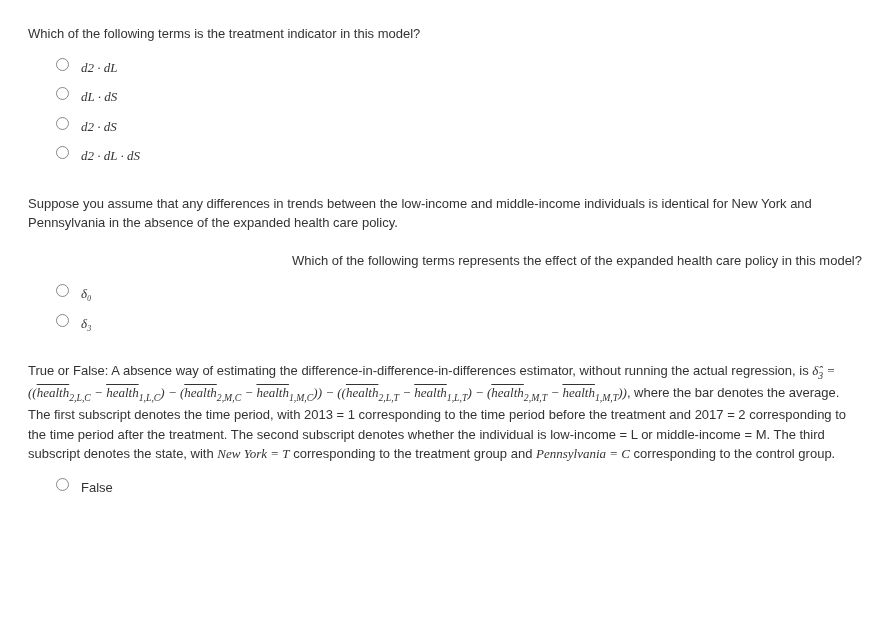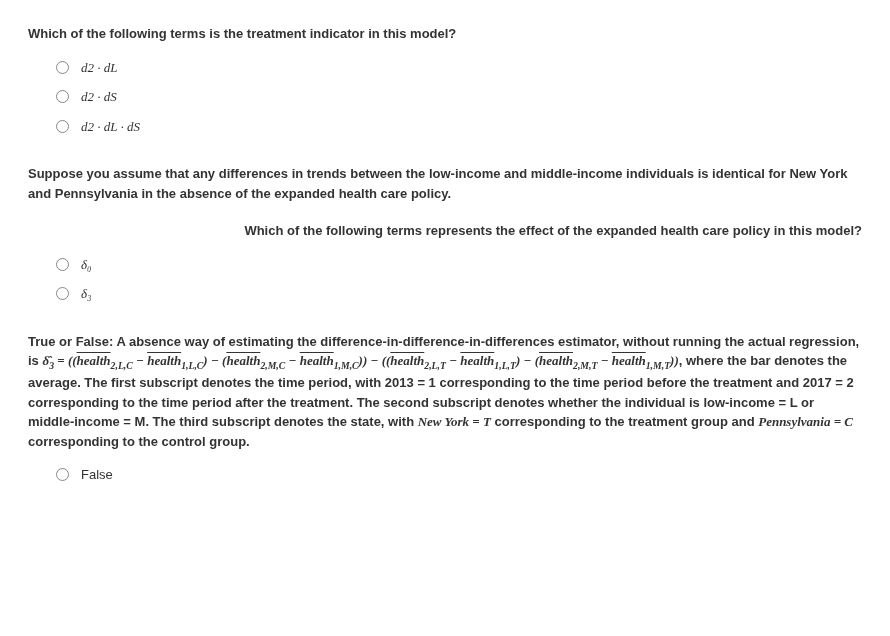--- a/index.html
+++ b/index.html
@@ -10,28 +10,26 @@
     padding: 24px 28px;
     width: 890px;
     box-sizing: border-box;
     line-height: 1.5;
   }
   .question-block {
     margin-bottom: 28px;
   }
   .prompt {
     margin-bottom: 14px;
-    font-weight: bold;
   }
   .options {
     margin-left: 28px;
   }
   .option-row {
     display: flex;
-    align-items: center;
     margin: 10px 0;
   }
   .radio {
     width: 13px;
     height: 13px;
     border: 1.5px solid #888;
     border-radius: 50%;
     margin-right: 12px;
     flex-shrink: 0;
     box-sizing: border-box;
@@ -43,20 +41,24 @@
 </style>
 </head>
 <body>
 
 <div class="question-block">
   <div class="prompt">Which of the following terms is the treatment indicator in this model?</div>
   <div class="options">
     <div class="option-row">
       <span class="radio"></span>
       <span class="ital">d2 · dL</span>
+    </div>
+    <div class="option-row">
+      <span class="radio"></span>
+      <span class="ital">dL · dS</span>
     </div>
     <div class="option-row">
       <span class="radio"></span>
       <span class="ital">d2 · dS</span>
     </div>
     <div class="option-row">
       <span class="radio"></span>
       <span class="ital">d2 · dL · dS</span>
     </div>
   </div>

